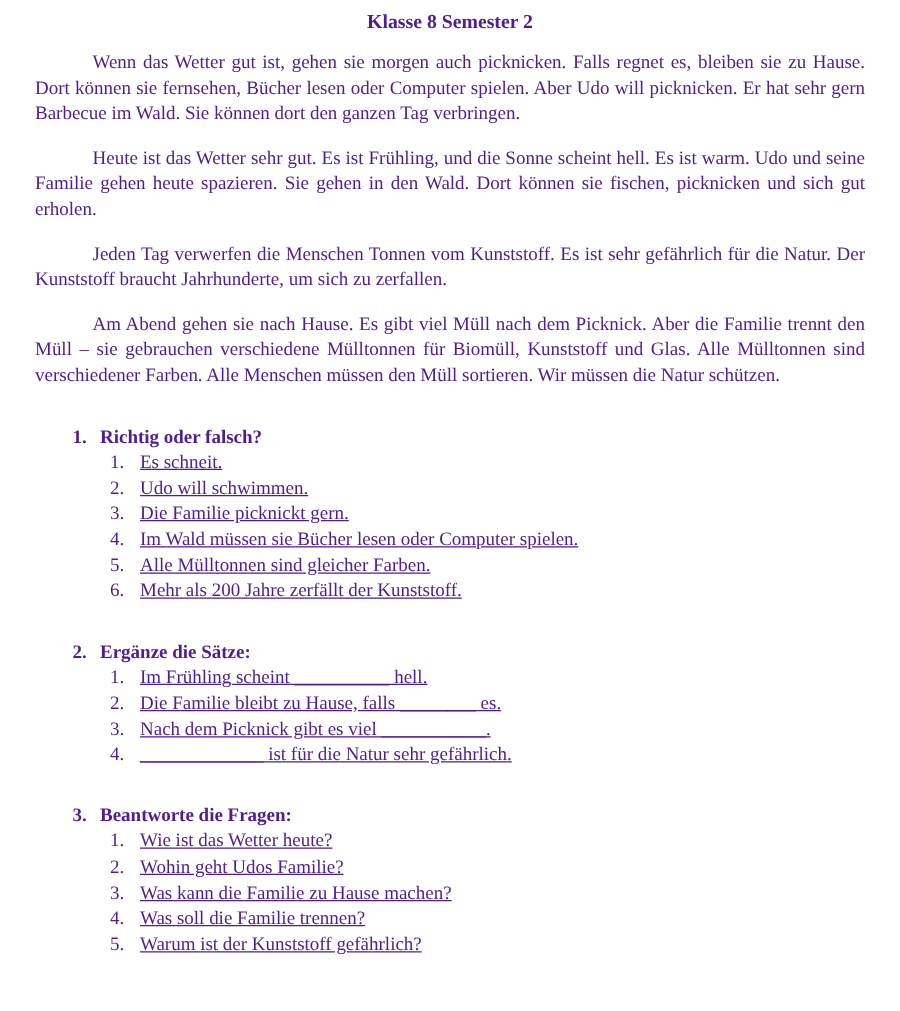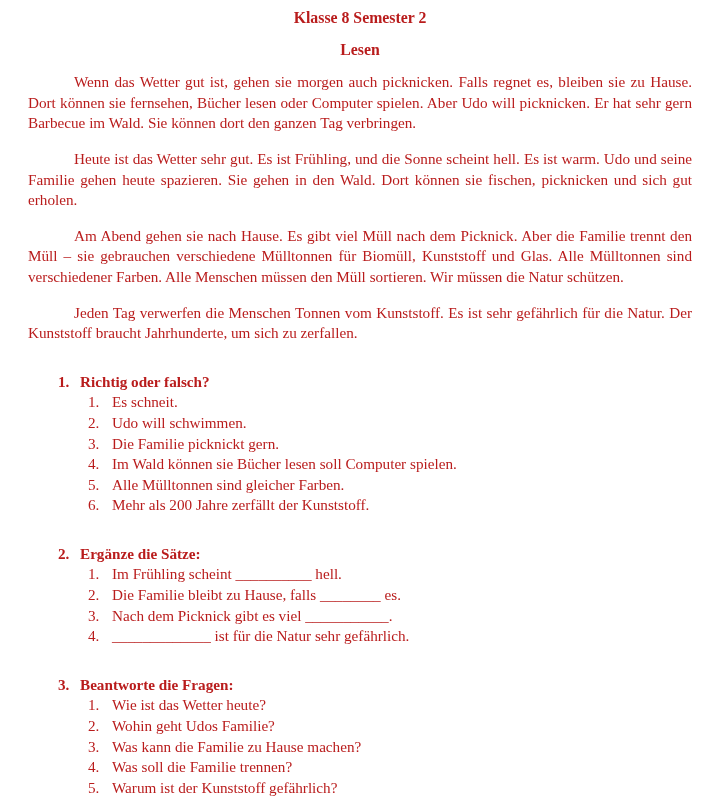--- a/index.html
+++ b/index.html
@@ -13,21 +13,21 @@
     overflow: hidden;
   }
   .page {
     box-sizing: border-box;
     width: 720px;
     min-height: 809px;
     padding: 8px 28px 0 28px;
     font-family: "Liberation Serif", serif;
     font-size: 15.2px;
     line-height: 20.6px;
-    color: #b91c1c;
+    color: #4c1d95;
   }
   .heading {
     text-align: center;
     font-weight: bold;
     font-size: 15.8px;
     margin: 0 0 11.5px 0;
   }
   .para {
     margin: 0 0 15px 0;
     text-align: justify;
@@ -52,54 +52,54 @@
     display: inline-block;
     width: 22px;
     margin-left: -22px;
     font-weight: bold;
   }
   ol.ex-items {
     list-style: none;
     margin: 0;
     padding: 0 0 0 30px;
     counter-reset: item;
+    text-decoration: underline;
   }
   li.ex-item {
     counter-increment: item;
     padding-left: 24px;
   }
   li.ex-item::before {
     content: counter(item) ".";
     display: inline-block;
     width: 24px;
     margin-left: -24px;
   }
 </style>
 </head>
 <body>
 
 <div class="page">
 
   <div class="heading">Klasse 8 Semester 2</div>
-  <div class="heading">Lesen</div>
 
   <p class="para">Wenn das Wetter gut ist, gehen sie morgen auch picknicken. Falls regnet es, bleiben sie zu Hause. Dort können sie fernsehen, Bücher lesen oder Computer spielen. Aber Udo will picknicken. Er hat sehr gern Barbecue im Wald. Sie können dort den ganzen Tag verbringen.</p>
   <p class="para">Heute ist das Wetter sehr gut. Es ist Frühling, und die Sonne scheint hell. Es ist warm. Udo und seine Familie gehen heute spazieren. Sie gehen in den Wald. Dort können sie fischen, picknicken und sich gut erholen.</p>
+  <p class="para">Jeden Tag verwerfen die Menschen Tonnen vom Kunststoff. Es ist sehr gefährlich für die Natur. Der Kunststoff braucht Jahrhunderte, um sich zu zerfallen.</p>
   <p class="para">Am Abend gehen sie nach Hause. Es gibt viel Müll nach dem Picknick. Aber die Familie trennt den Müll – sie gebrauchen verschiedene Mülltonnen für Biomüll, Kunststoff und Glas. Alle Mülltonnen sind verschiedener Farben. Alle Menschen müssen den Müll sortieren. Wir müssen die Natur schützen.</p>
-  <p class="para">Jeden Tag verwerfen die Menschen Tonnen vom Kunststoff. Es ist sehr gefährlich für die Natur. Der Kunststoff braucht Jahrhunderte, um sich zu zerfallen.</p>
 
   <ol class="exercises">
 
     <li class="exercise">
       <div class="ex-head">Richtig oder falsch?</div>
       <ol class="ex-items">
         <li class="ex-item">Es schneit.</li>
         <li class="ex-item">Udo will schwimmen.</li>
         <li class="ex-item">Die Familie picknickt gern.</li>
-        <li class="ex-item">Im Wald können sie Bücher lesen soll Computer spielen.</li>
+        <li class="ex-item">Im Wald müssen sie Bücher lesen oder Computer spielen.</li>
         <li class="ex-item">Alle Mülltonnen sind gleicher Farben.</li>
         <li class="ex-item">Mehr als 200 Jahre zerfällt der Kunststoff.</li>
       </ol>
     </li>
 
     <li class="exercise">
       <div class="ex-head">Ergänze die Sätze:</div>
       <ol class="ex-items">
         <li class="ex-item">Im Frühling scheint __________ hell.</li>
         <li class="ex-item">Die Familie bleibt zu Hause, falls ________ es.</li>

